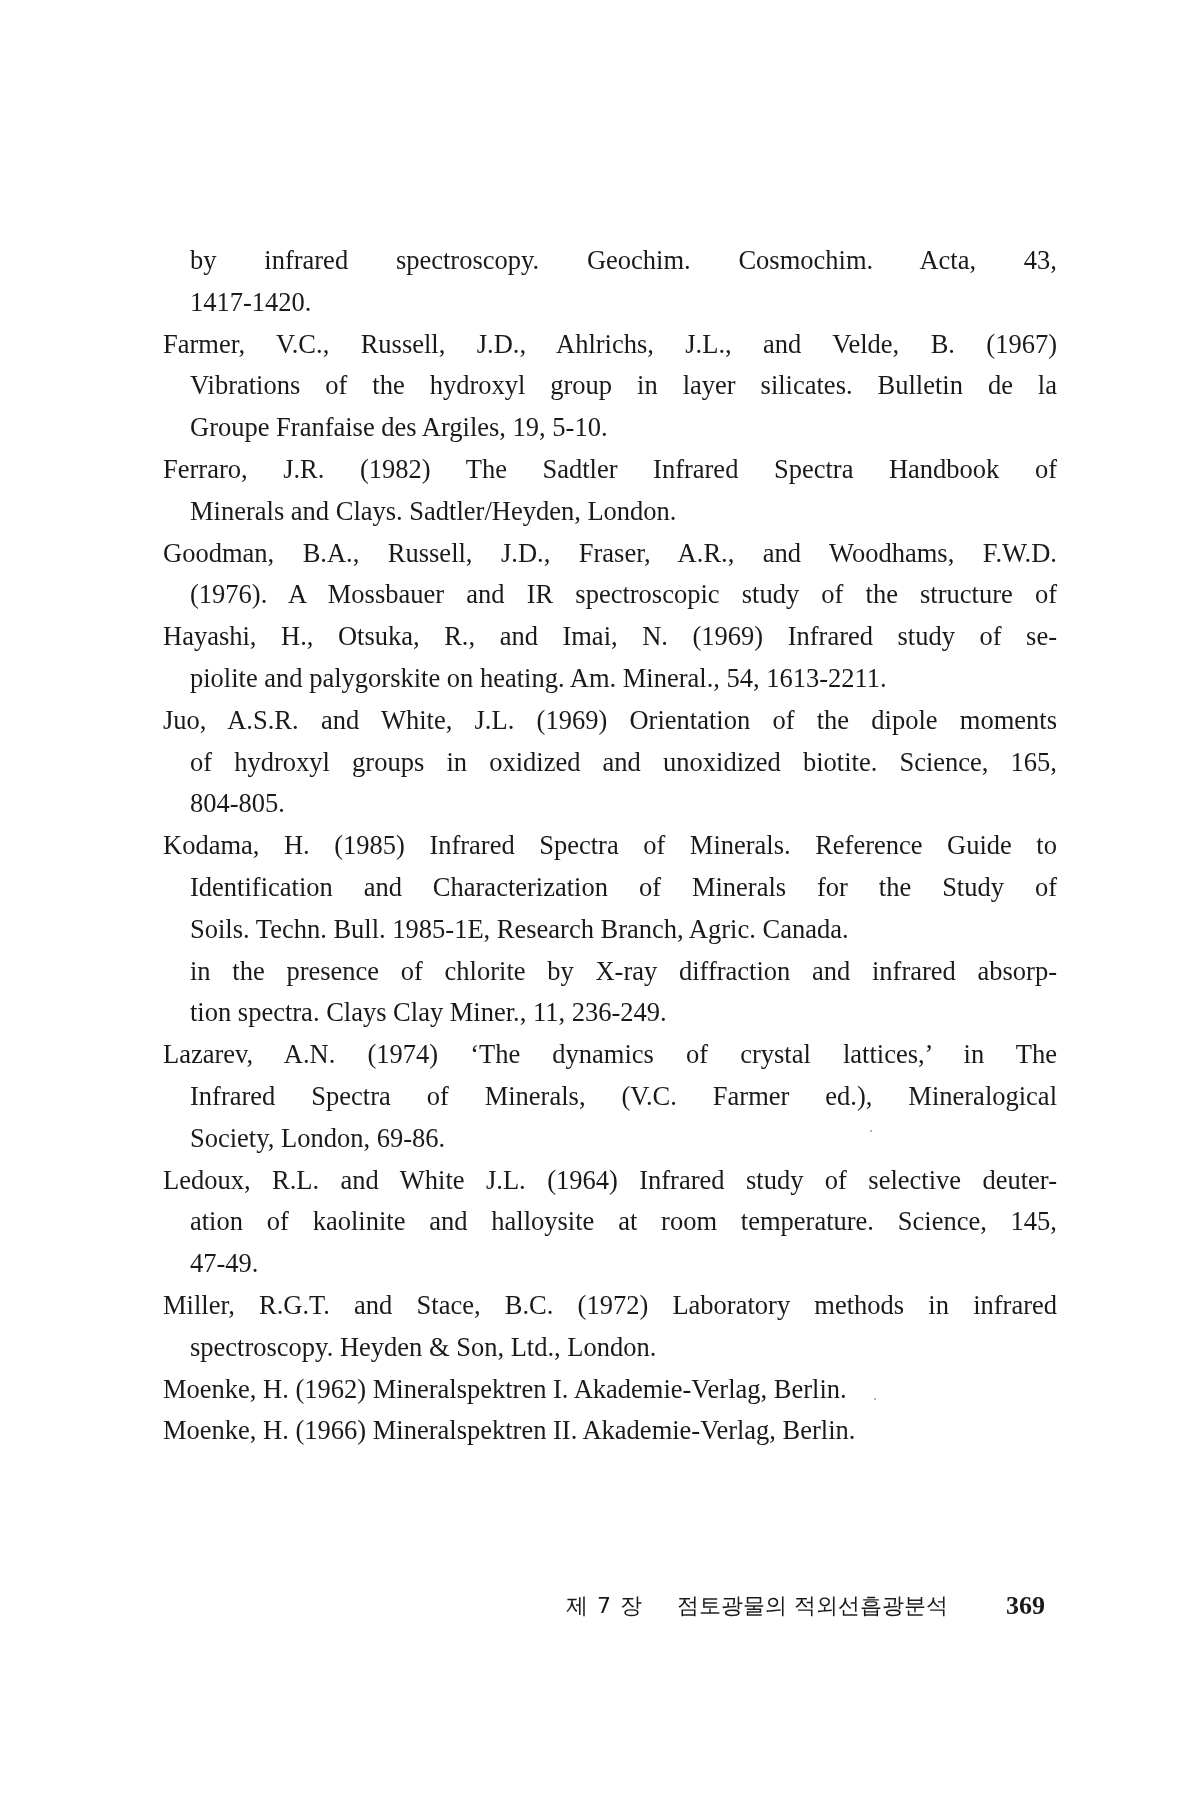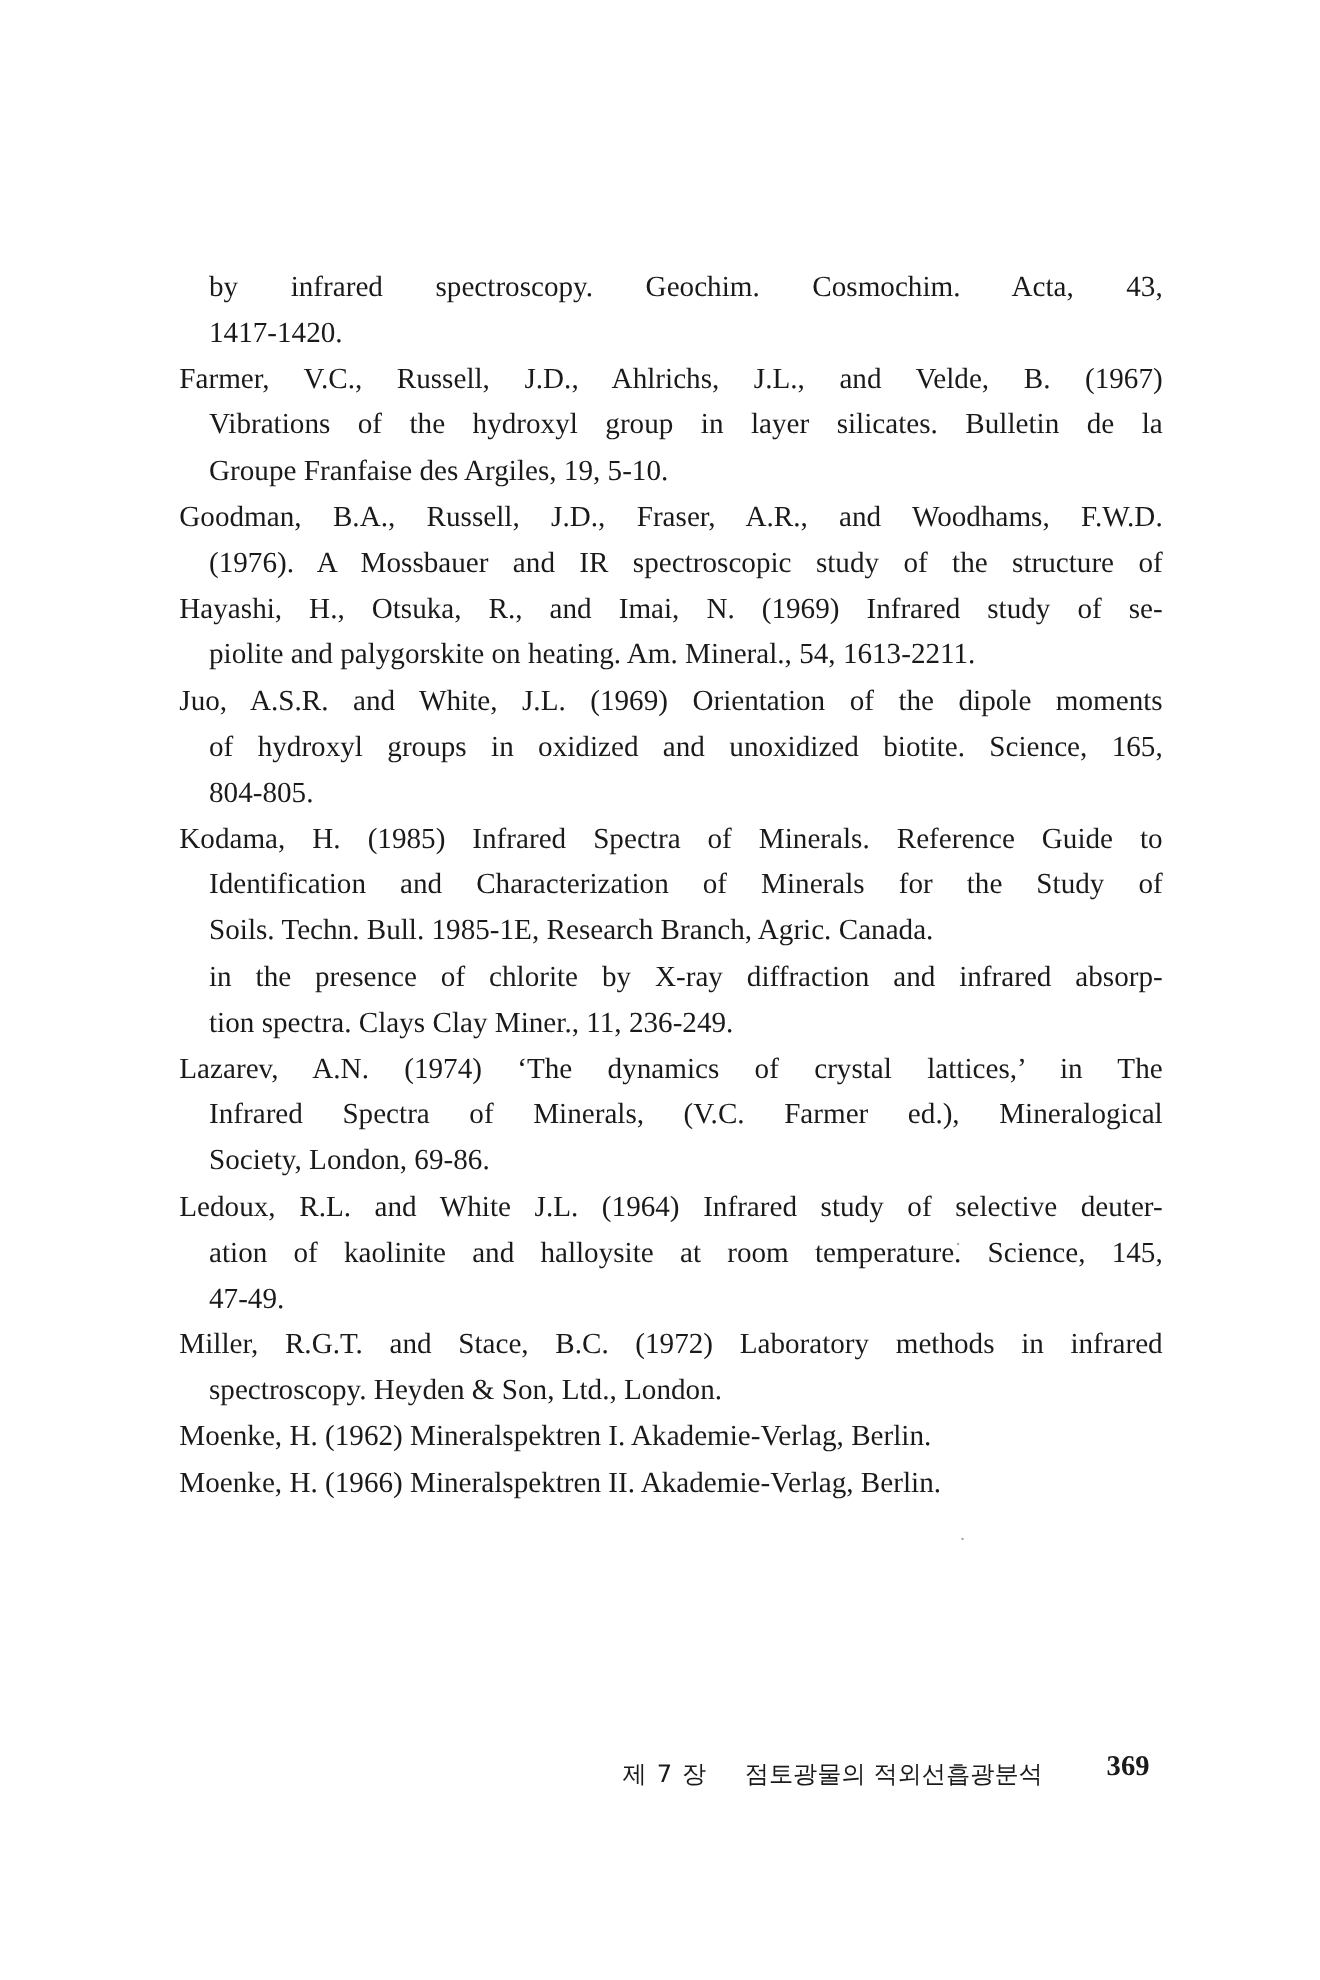--- a/index.html
+++ b/index.html
@@ -52,21 +52,21 @@
     text-align: left;
     text-align-last: inherit;
   }
   .footer {
     position: absolute;
     top: 1584px;
     left: 566px;
     width: 440px;
     height: 44px;
     display: flex;
-    align-items: flex-end;
+    align-items: center;
     font-family: "DejaVu Sans", sans-serif;
     font-size: 22px;
     color: #1a1a1a;
     white-space: nowrap;
   }
   .footer .chapter { margin-right: 34px; letter-spacing: 1px; }
   .footer .title { letter-spacing: 0px; }
   .footer .pageno {
     position: absolute;
     left: 440px;
@@ -104,20 +104,28 @@
           <span class="line-inner">Farmer, V.C., Russell, J.D., Ahlrichs, J.L., and Velde, B. (1967)</span>
         </span>
       <span class="line cont">
           <span class="line-inner">Vibrations of the hydroxyl group in layer silicates. Bulletin de la</span>
         </span>
       <span class="line cont nojust">
           <span class="line-inner">Groupe Franfaise des Argiles, 19, 5-10.</span>
         </span>
     </div>
 
+    <div class="ref">
+      <span class="line first">
+          <span class="line-inner">Ferraro, J.R. (1982) The Sadtler Infrared Spectra Handbook of</span>
+        </span>
+      <span class="line cont nojust">
+          <span class="line-inner">Minerals and Clays. Sadtler/Heyden, London.</span>
+        </span>
+    </div>
 
     <div class="ref">
       <span class="line first">
           <span class="line-inner">Goodman, B.A., Russell, J.D., Fraser, A.R., and Woodhams, F.W.D.</span>
         </span>
       <span class="line cont">
           <span class="line-inner">(1976). A Mossbauer and IR spectroscopic study of the structure of</span>
         </span>
     </div>
 

